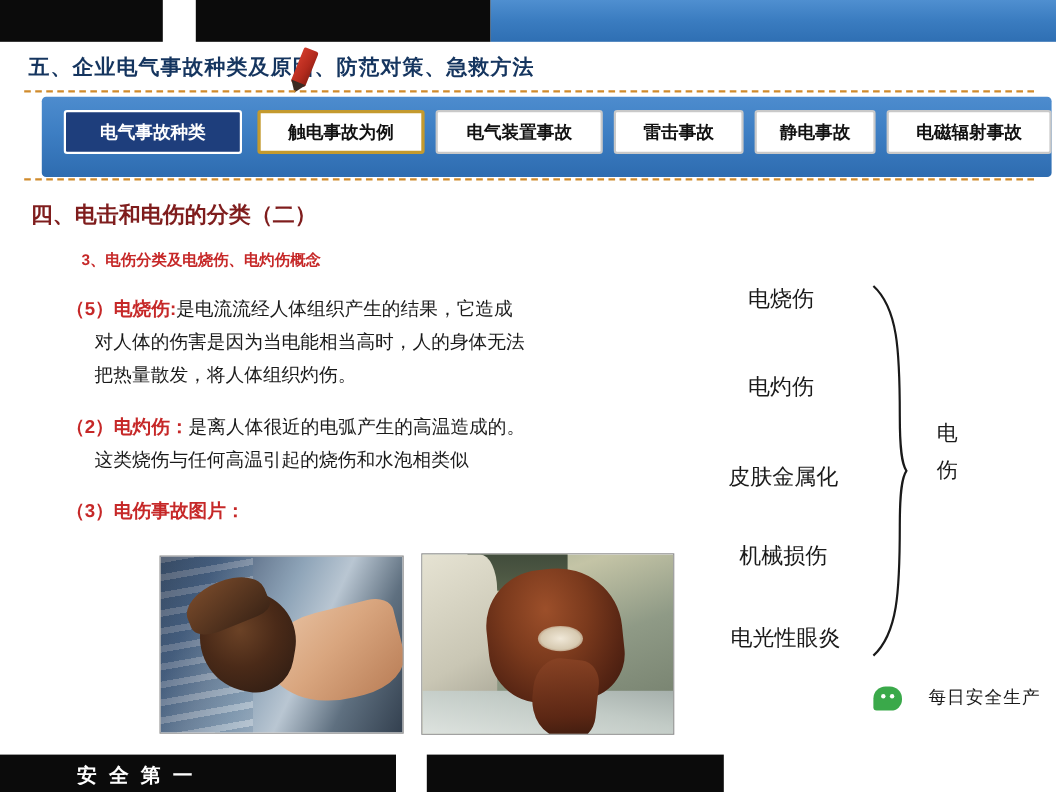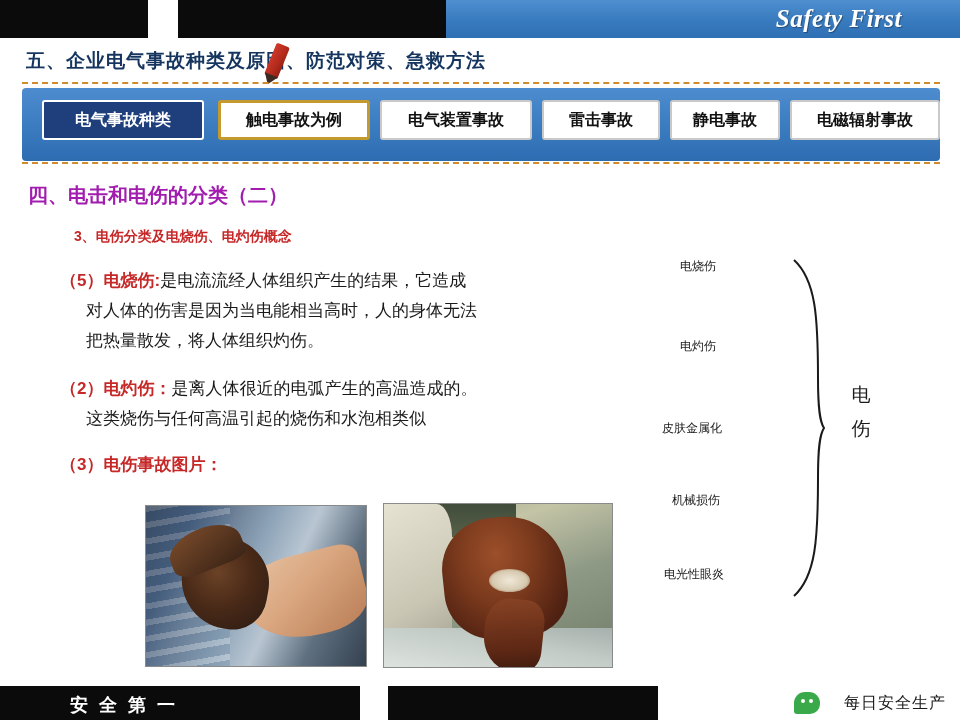--- a/index.html
+++ b/index.html
@@ -72,21 +72,21 @@
     left: 0; bottom: -8px;
     width: 0; height: 0;
     border-left: 7px solid transparent;
     border-right: 7px solid transparent;
     border-top: 10px solid #3b2a22;
   }
 
   
   .navrow {
     position: absolute;
-    left: 22px; top: 88px;
+    left: 38px; top: 88px;
     width: 918px; height: 73px;
     background: linear-gradient(to bottom, #4d8cce 0%, #3d7ec3 45%, #2e6cb0 100%);
     border-radius: 4px;
   }
   .navtab {
     position: absolute;
     top: 12px;
     height: 40px;
     background: #ffffff;
     border: 2px solid #c9c9c9;
@@ -119,21 +119,21 @@
   }
   .dash-top { top: 82px; }
   .dash-bottom { top: 162px; }
 
   
   .h-sec {
     position: absolute;
     left: 28px; top: 182px;
     font-size: 20px;
     font-weight: bold;
-    color: #a21caf;
+    color: #7f1d1d;
   }
   .h-sub {
     position: absolute;
     left: 74px; top: 228px;
     font-size: 14px;
     font-weight: bold;
     color: #c62828;
   }
 
   
@@ -236,21 +236,21 @@
   }
   .ph2-top {
     position: absolute; left: 18%; top: -2%; width: 40%; height: 22%;
     background: linear-gradient(180deg, #3f4a3a 0%, #566049 100%);
     border-radius: 0 0 40% 30%;
   }
 
   
   .rlist-item {
     position: absolute;
-    font-size: 12px;
+    font-size: 20px;
     color: #1a1a1a;
     white-space: nowrap;
   }
   .brace {
     position: absolute;
     left: 790px; top: 258px;
     width: 36px; height: 340px;
   }
   .rsum {
     position: absolute;
@@ -279,23 +279,22 @@
     left: 70px; top: 7px;
     color: #ffffff;
     font-size: 18px;
     font-weight: bold;
     letter-spacing: 3px;
   }
 
   
   .wechat {
     position: absolute;
-    right: 14px; top: 692px;
+    right: 14px; top: 624px;
     display: flex;
-    align-items: center;
     gap: 24px;
   }
   .wechat .wicon {
     width: 26px; height: 22px;
     background: #3aa94a;
     border-radius: 11px 11px 10px 3px;
     position: relative;
   }
   .wechat .wicon:before, .wechat .wicon:after {
     content: "";
@@ -313,21 +312,20 @@
     letter-spacing: 1px;
   }
 </style>
 </head>
 <body>
 
 <div class="topbar">
   <div class="blk blk1"></div>
   <div class="blk blk2"></div>
   <div class="bluebar"></div>
-  <div class="title">Safety First</div>
 </div>
 
 <div class="sec-heading">五、企业电气事故种类及原因、防范对策、急救方法</div>
 <div class="pen"></div>
 
 <div class="dash-top"></div>
 
 <div class="navrow">
   <div class="navtab active" style="left:20px; width:162px;">电气事故种类</div>
   <div class="navtab accent" style="left:196px; width:152px;">触电事故为例</div>

